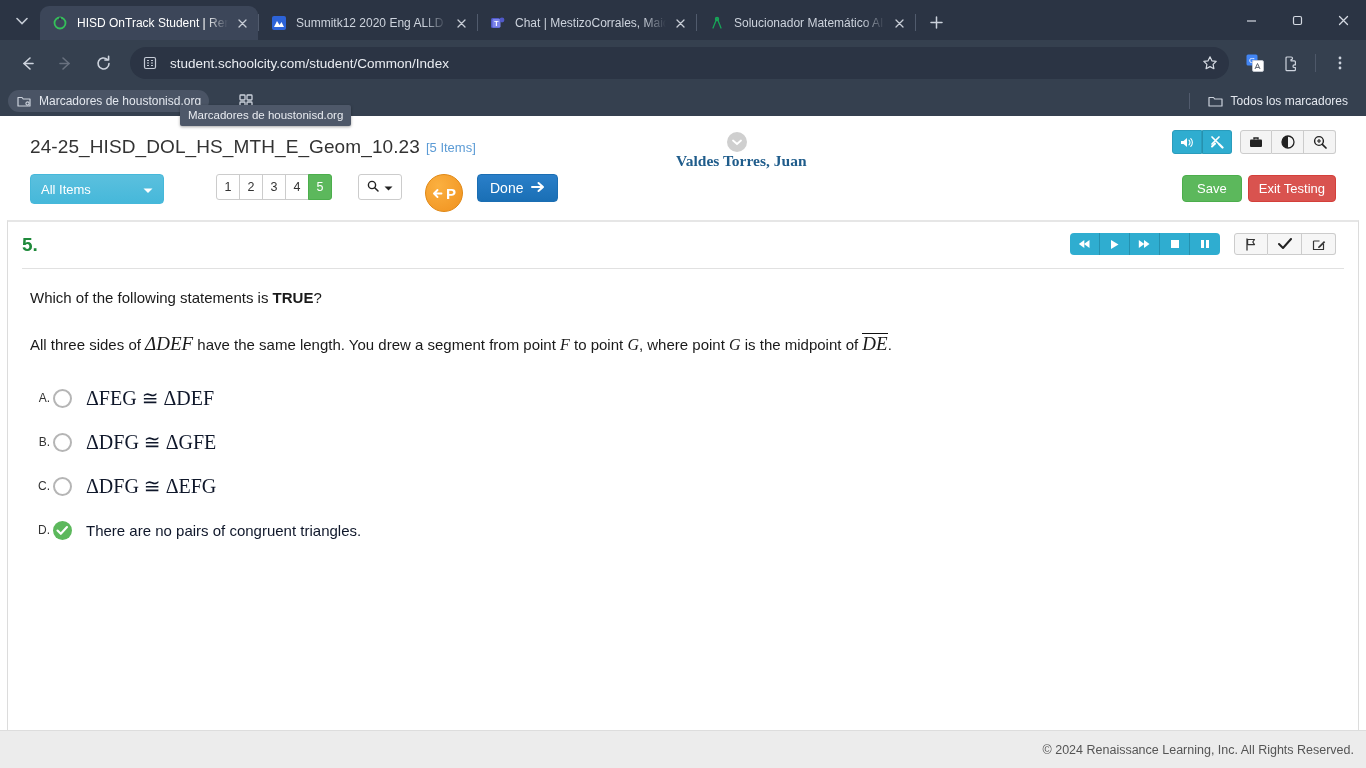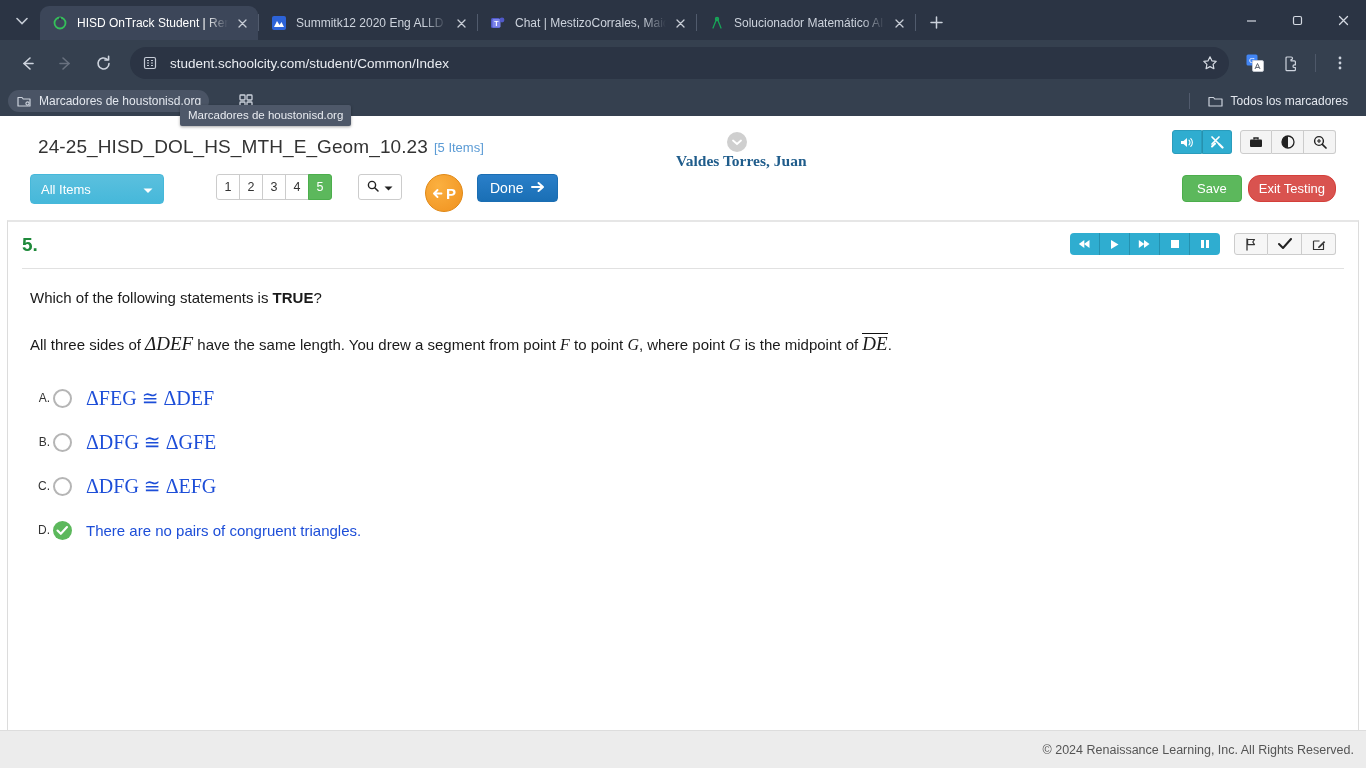--- a/index.html
+++ b/index.html
@@ -204,21 +204,20 @@
   .hdr-row1 {
     display: flex; align-items: center;
     position: relative;
     height: 30px;
   }
   .assess-title {
     font-size: 19px;
     color: #333;
     font-weight: 400;
     letter-spacing: .1px;
-    margin-left: 8px;
   }
   .item-count {
     color: #5b9bd5;
     font-size: 13px;
     margin-left: 6px;
   }
   .student-wrap {
     position: absolute;
     left: 646px; top: 0px;
     display: flex; align-items: center; flex-direction: column;
@@ -337,21 +336,21 @@
   }
   .savebtn {
     background: #5cb85c; border: 1px solid #4cae4c;
     color: #fff; font-size: 13px;
     height: 27px; padding: 0 14px; border-radius: 4px;
     display: flex; align-items: center;
   }
   .exitbtn {
     background: #d9534f; border: 1px solid #d43f3a;
     color: #fff; font-size: 13px;
-    height: 27px; padding: 0 10px; border-radius: 12px;
+    height: 27px; padding: 0 10px; border-radius: 4px;
     display: flex; align-items: center;
   }
 
   
   .content-card {
     position: absolute;
     left: 7px; top: 104px;
     width: 1352px;
     height: 516px;
     background: #fff;
@@ -441,21 +440,21 @@
     flex: 0 0 auto;
   }
   .radio.checked {
     border: none;
     background: #5cb85c;
     display: flex; align-items: center; justify-content: center;
     color: #fff;
   }
   .choice-text {
     margin-left: 14px;
-    font-size: 15px; color: #1d4ed8;
+    font-size: 15px; color: #0f172a;
   }
   .choice-text.math {
     font-family: "Liberation Serif", serif;
     font-size: 20px;
   }
 
   .footer {
     position: absolute;
     left: 0; bottom: 0;
     width: 1366px;

